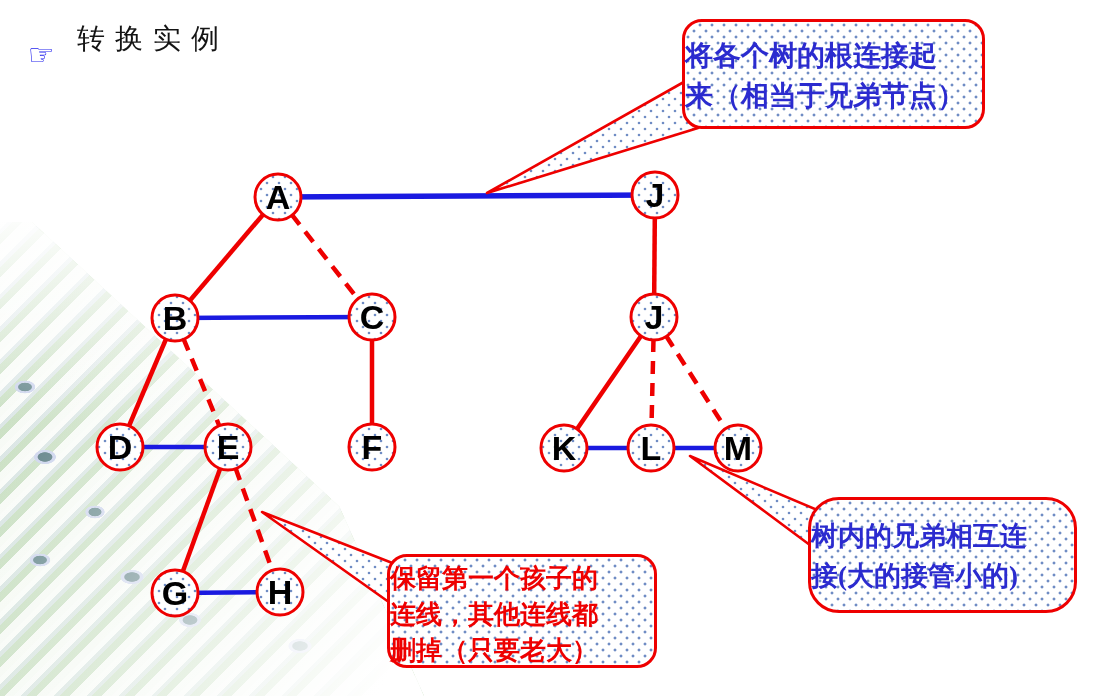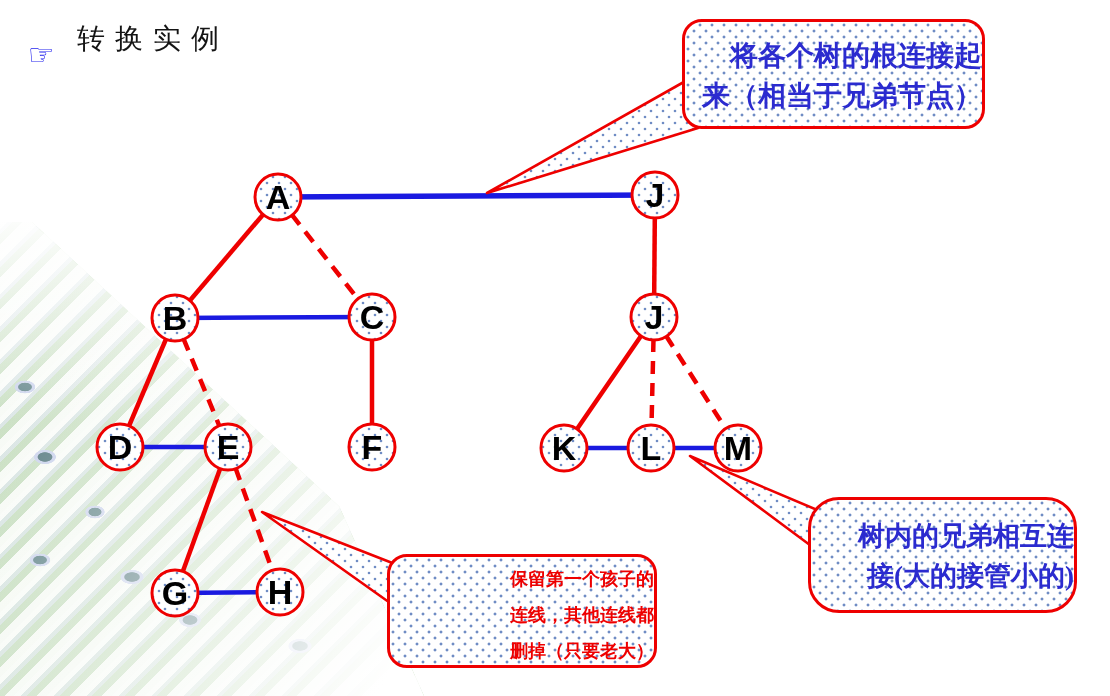--- a/index.html
+++ b/index.html
@@ -59,30 +59,30 @@
   
   .callout{
     position:absolute;box-sizing:border-box;
     border:3px solid #ee0000;border-radius:20px;
     background-color:#ffffff;
     background-image:
       radial-gradient(#6f8cc4 1.3px, rgba(255,255,255,0) 1.7px),
       radial-gradient(#6f8cc4 1.3px, rgba(255,255,255,0) 1.7px);
     background-size:12px 12px;
     background-position:3px 3px,9px 9px;
-    text-align:right;
+    text-align:left;
   }
   .callout-text{
     white-space:pre-line;font-weight:bold;
     font-family:"Liberation Serif","DejaVu Serif",serif;
   }
   .callout-roots{left:682px;top:19px;width:303px;height:110px;}
   .callout-roots .callout-text{color:#2b2bcf;font-size:28px;line-height:40px;padding-top:14px;}
   .callout-keep{left:387px;top:554px;width:270px;height:114px;}
-  .callout-keep .callout-text{color:#ee0000;font-size:18px;line-height:36px;padding-top:4px;}
+  .callout-keep .callout-text{color:#ee0000;font-size:26px;line-height:36px;padding-top:4px;}
   .callout-siblings{left:808px;top:497px;width:269px;height:116px;border-radius:31px;}
   .callout-siblings .callout-text{color:#2b2bcf;font-size:27px;line-height:40px;padding-top:16px;}
 </style>
 </head>
 <body>
 
 <div class="slide">
 
   <div class="circuit"></div>
 

